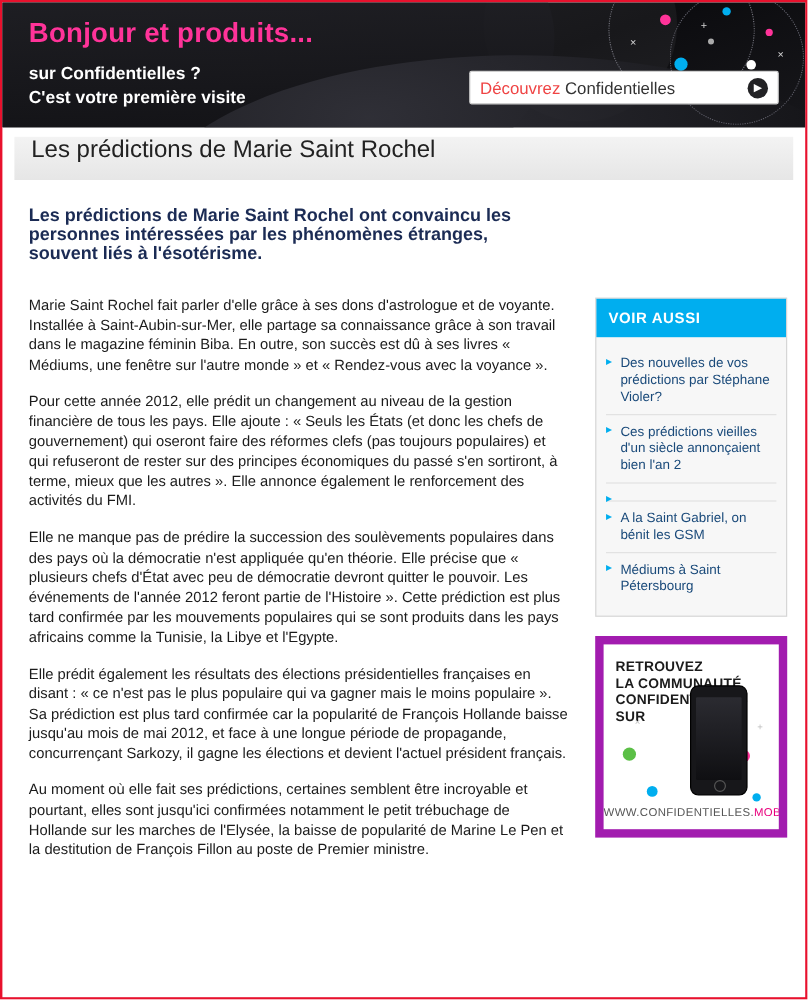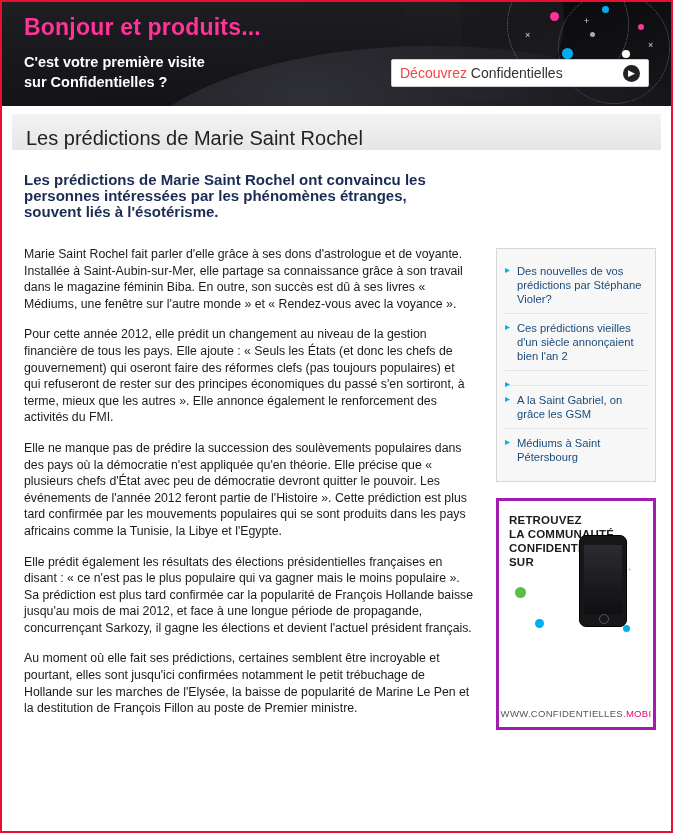--- a/index.html
+++ b/index.html
@@ -114,21 +114,21 @@
     border: 1px dotted #6f6f78;
     border-radius: 50%;
     z-index: 2;
   }
   
   .page-title-bar {
     margin: 8px 10px 0 10px;
     height: 36px;
     background: linear-gradient(180deg, #f3f3f3 0%, #e6e6e6 100%);
     display: flex;
-    align-items: flex-end;
+    align-items: flex-start;
   }
   .page-title {
     font-size: 20px;
     color: #222222;
     padding-left: 14px;
     font-weight: normal;
   }
   
   .content {
     padding: 22px 18px 0 22px;
@@ -192,25 +192,25 @@
   .voir-aussi li:last-child { border-bottom: none; }
   .voir-aussi li .bullet {
     position: absolute;
     left: 0;
     top: 6px;
     color: #00aeef;
     font-size: 10px;
   }
   
   .promo {
-    border: 3px solid #a21caf;
+    border: 7px solid #a21caf;
     background: #ffffff;
     padding: 12px 10px 8px 10px;
     position: relative;
-    height: 232px;
+    height: 168px;
     box-sizing: border-box;
     overflow: hidden;
   }
   .promo-title {
     font-size: 11.5px;
     font-weight: bold;
     color: #1b1b1b;
     line-height: 14px;
     letter-spacing: .2px;
   }
@@ -274,22 +274,22 @@
     <div class="dot" style="left:636px;top:22px;width:6px;height:6px;background:#ff3399;"></div>
     <div class="dot" style="left:560px;top:46px;width:11px;height:11px;background:#00aeef;"></div>
     <div class="dot" style="left:620px;top:48px;width:8px;height:8px;background:#ffffff;"></div>
     <div class="dot" style="left:588px;top:30px;width:5px;height:5px;background:#aaaaaa;"></div>
     <div class="cross" style="left:523px;top:28px;">×</div>
     <div class="cross" style="left:582px;top:14px;">+</div>
     <div class="cross" style="left:646px;top:38px;">×</div>
 
     <div class="banner-title">Bonjour et produits...</div>
     <div class="banner-sub">
+      <div>sur Confidentielles ?</div>
       <div>C'est votre première visite</div>
-      <div>sur Confidentielles ?</div>
     </div>
 
     <div class="cta">
       <div class="cta-text">
         <b>Découvrez</b><span> Confidentielles</span>
       </div>
       <div class="cta-arrow">▶</div>
     </div>
   </div>
 
@@ -307,35 +307,36 @@
         <p>Marie Saint Rochel fait parler d'elle grâce à ses dons d'astrologue et de voyante. Installée à Saint-Aubin-sur-Mer, elle partage sa connaissance grâce à son travail dans le magazine féminin Biba. En outre, son succès est dû à ses livres « Médiums, une fenêtre sur l'autre monde » et « Rendez-vous avec la voyance ».</p>
         <p>Pour cette année 2012, elle prédit un changement au niveau de la gestion financière de tous les pays. Elle ajoute : « Seuls les États (et donc les chefs de gouvernement) qui oseront faire des réformes clefs (pas toujours populaires) et qui refuseront de rester sur des principes économiques du passé s'en sortiront, à terme, mieux que les autres ». Elle annonce également le renforcement des activités du FMI.</p>
         <p>Elle ne manque pas de prédire la succession des soulèvements populaires dans des pays où la démocratie n'est appliquée qu'en théorie. Elle précise que « plusieurs chefs d'État avec peu de démocratie devront quitter le pouvoir. Les événements de l'année 2012 feront partie de l'Histoire ». Cette prédiction est plus tard confirmée par les mouvements populaires qui se sont produits dans les pays africains comme la Tunisie, la Libye et l'Egypte.</p>
         <p>Elle prédit également les résultats des élections présidentielles françaises en disant : « ce n'est pas le plus populaire qui va gagner mais le moins populaire ». Sa prédiction est plus tard confirmée car la popularité de François Hollande baisse jusqu'au mois de mai 2012, et face à une longue période de propagande, concurrençant Sarkozy, il gagne les élections et devient l'actuel président français.</p>
         <p>Au moment où elle fait ses prédictions, certaines semblent être incroyable et pourtant, elles sont jusqu'ici confirmées notamment le petit trébuchage de Hollande sur les marches de l'Elysée, la baisse de popularité de Marine Le Pen et la destitution de François Fillon au poste de Premier ministre.</p>
       </div>
 
       <div class="side-col">
 
         <div class="voir-aussi">
+          <div class="voir-aussi-head">VOIR AUSSI</div>
           <ul>
             <li>
               <span class="bullet">▸</span>
               <span>Des nouvelles de vos prédictions par Stéphane Violer?</span>
             </li>
             <li>
               <span class="bullet">▸</span>
               <span>Ces prédictions vieilles d'un siècle annonçaient bien l'an 2</span>
             </li>
             <li>
               <span class="bullet">▸</span>
             </li>
             <li>
               <span class="bullet">▸</span>
-              <span>A la Saint Gabriel, on grâce les GSM</span>
+              <span>A la Saint Gabriel, on bénit les GSM</span>
             </li>
             <li>
               <span class="bullet">▸</span>
               <span>Médiums à Saint Pétersbourg</span>
             </li>
           </ul>
         </div>
 
         <div class="promo">
           <div class="promo-title">

